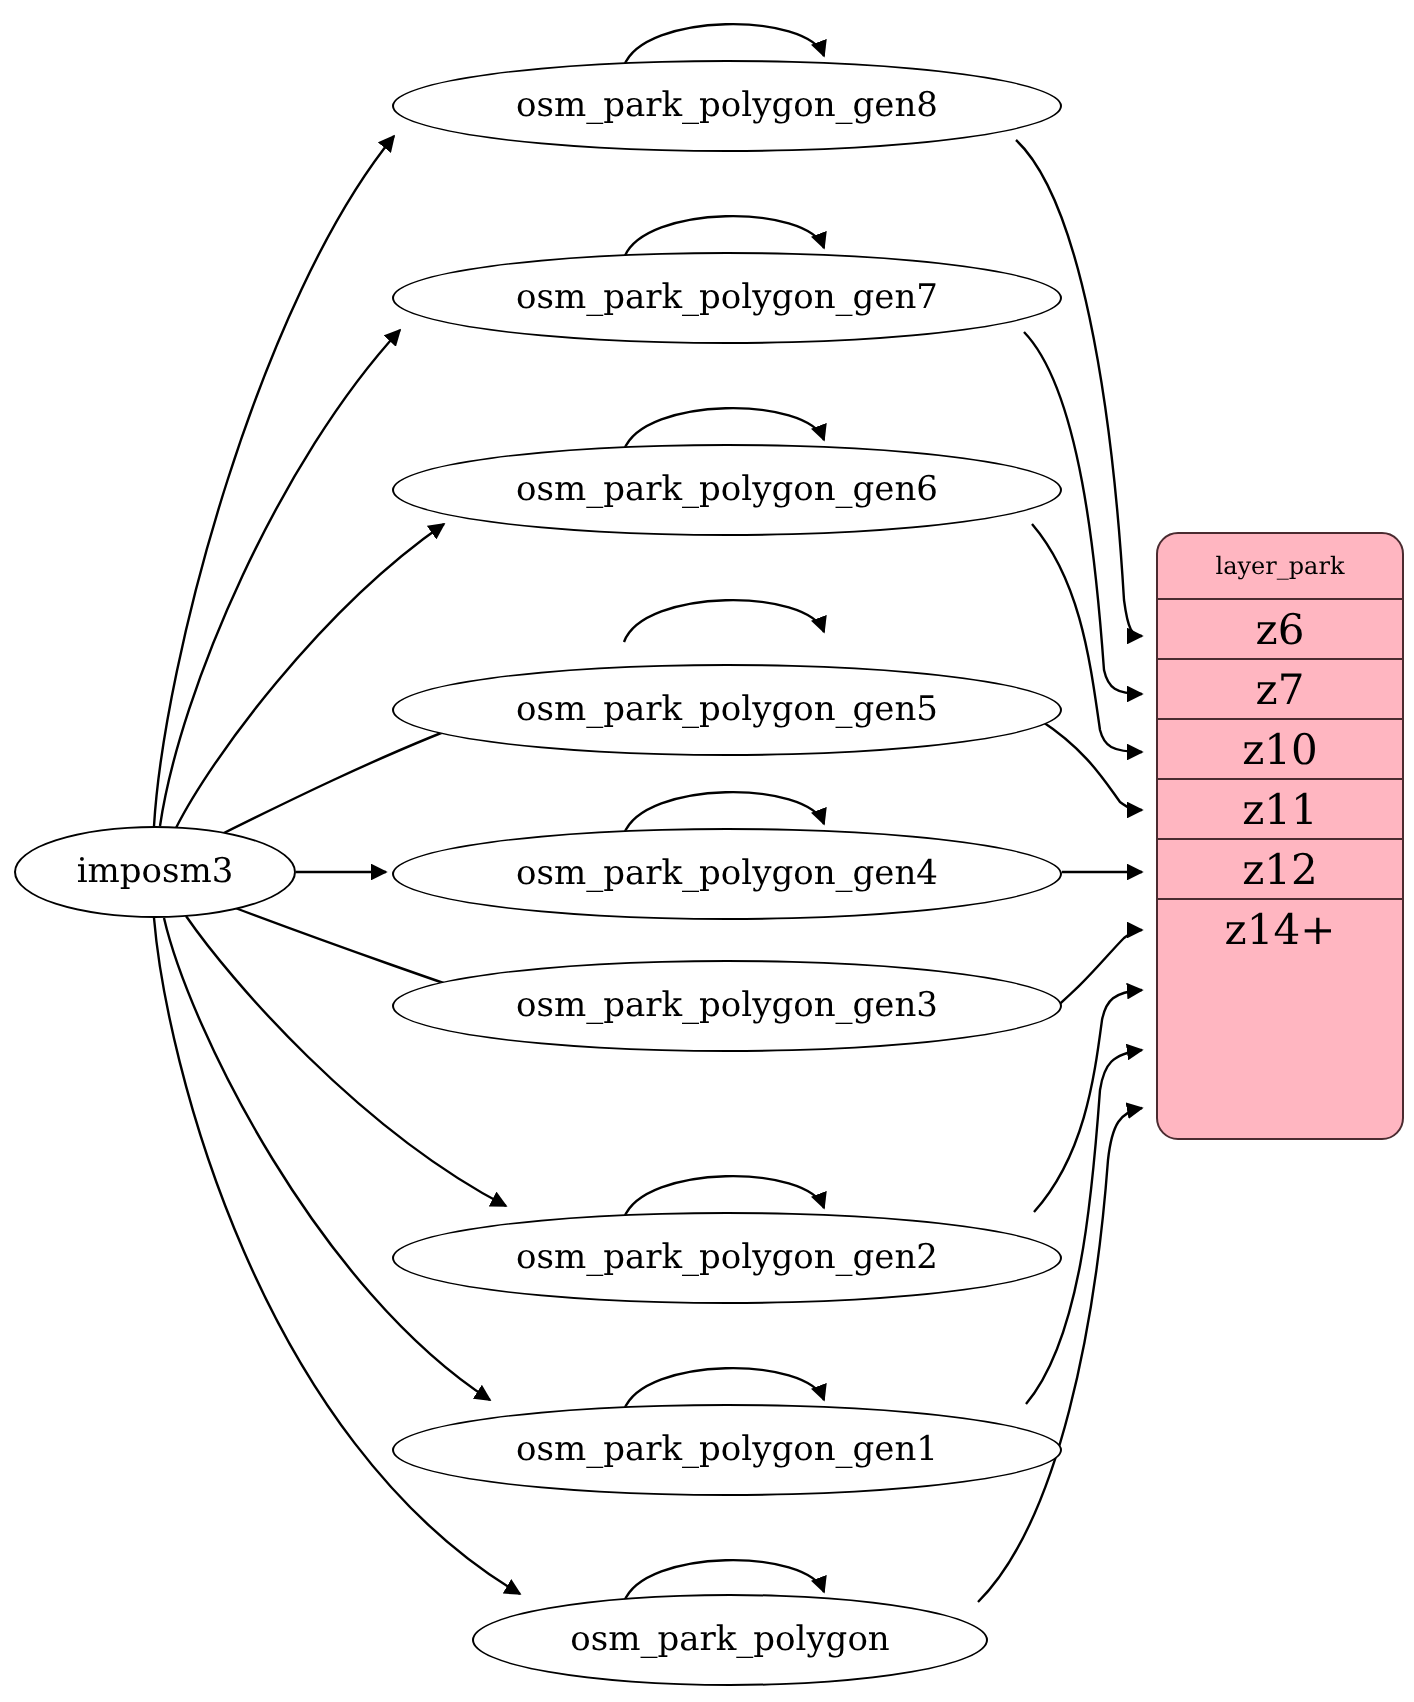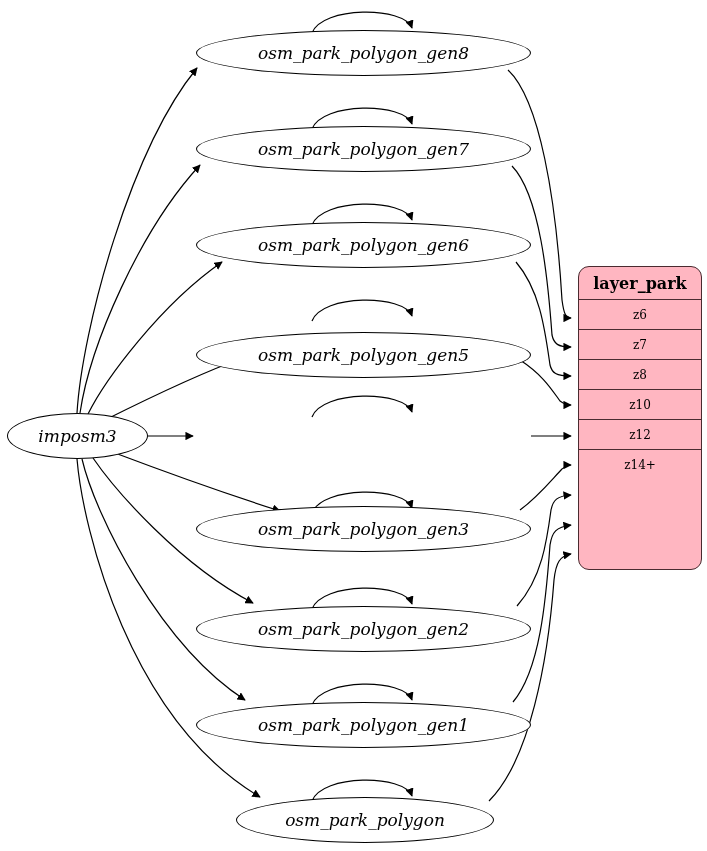--- a/index.html
+++ b/index.html
@@ -12,21 +12,20 @@
   }
   #edges{position:absolute;left:0;top:0;width:707px;height:851px;}
   .node-ellipse{
     position:absolute;
     border:1.1px solid #000;
     border-radius:50%;
     background:#ffffff;
     display:flex;align-items:center;justify-content:center;
     box-sizing:border-box;
     white-space:nowrap;
-    font-style:italic;
   }
   .node-ellipse .lbl{
     font-size:17px;
     color:#000;
     line-height:1;
     font-family:"DejaVu Serif", serif;
   }
   #imposm3{
     left:7px;top:413px;width:141px;height:46px;text-align:center;
   }
@@ -46,29 +45,28 @@
     border:1.4px solid #4a2b30;
     border-radius:11px;
     box-sizing:border-box;
     overflow:hidden;
   }
   .trow{
     box-sizing:border-box;
     height:30px;
     display:flex;align-items:center;justify-content:center;
     color:#000;
-    font-size:12px;
+    font-size:21px;
     border-top:1.3px solid #4a2b30;
     font-family:"DejaVu Serif", serif;
   }
   .trow.head{
     border-top:none;
     height:32px;
-    font-size:16px;
-    font-weight:bold;
+    font-size:12px;
   }
   
   .node-ellipse, #table{z-index:3;}
   #edges{z-index:1;}
 </style>
 </head>
 <body>
 
 <div id="stage">
 
@@ -124,36 +122,39 @@
   </div>
   <div class="node-ellipse gen" style="top:126px;">
     <span class="lbl">osm_park_polygon_gen7</span>
   </div>
   <div class="node-ellipse gen" style="top:222px;justify-content:center;">
     <span class="lbl">osm_park_polygon_gen6</span>
   </div>
   <div class="node-ellipse gen" style="top:332px;">
     <span class="lbl">osm_park_polygon_gen5</span>
   </div>
-  <div class="node-ellipse gen" style="top:506px;">
+  <div class="node-ellipse gen" style="top:414px;">
+    <span class="lbl">osm_park_polygon_gen4</span>
+  </div>
+  <div class="node-ellipse gen" style="top:480px;">
     <span class="lbl">osm_park_polygon_gen3</span>
   </div>
   <div class="node-ellipse gen" style="top:606px;">
     <span class="lbl">osm_park_polygon_gen2</span>
   </div>
   <div class="node-ellipse gen" style="top:702px;">
     <span class="lbl">osm_park_polygon_gen1</span>
   </div>
   <div class="node-ellipse" id="n-polygon">
     <span class="lbl">osm_park_polygon</span>
   </div>
 
   <div id="table">
     <div class="trow head">layer_park</div>
     <div class="trow">z6</div>
     <div class="trow">z7</div>
-    <div class="trow">z8</div>
     <div class="trow">z10</div>
+    <div class="trow">z11</div>
     <div class="trow">z12</div>
     <div class="trow">z14+</div>
   </div>
 
 </div>
 
 </body></html>

